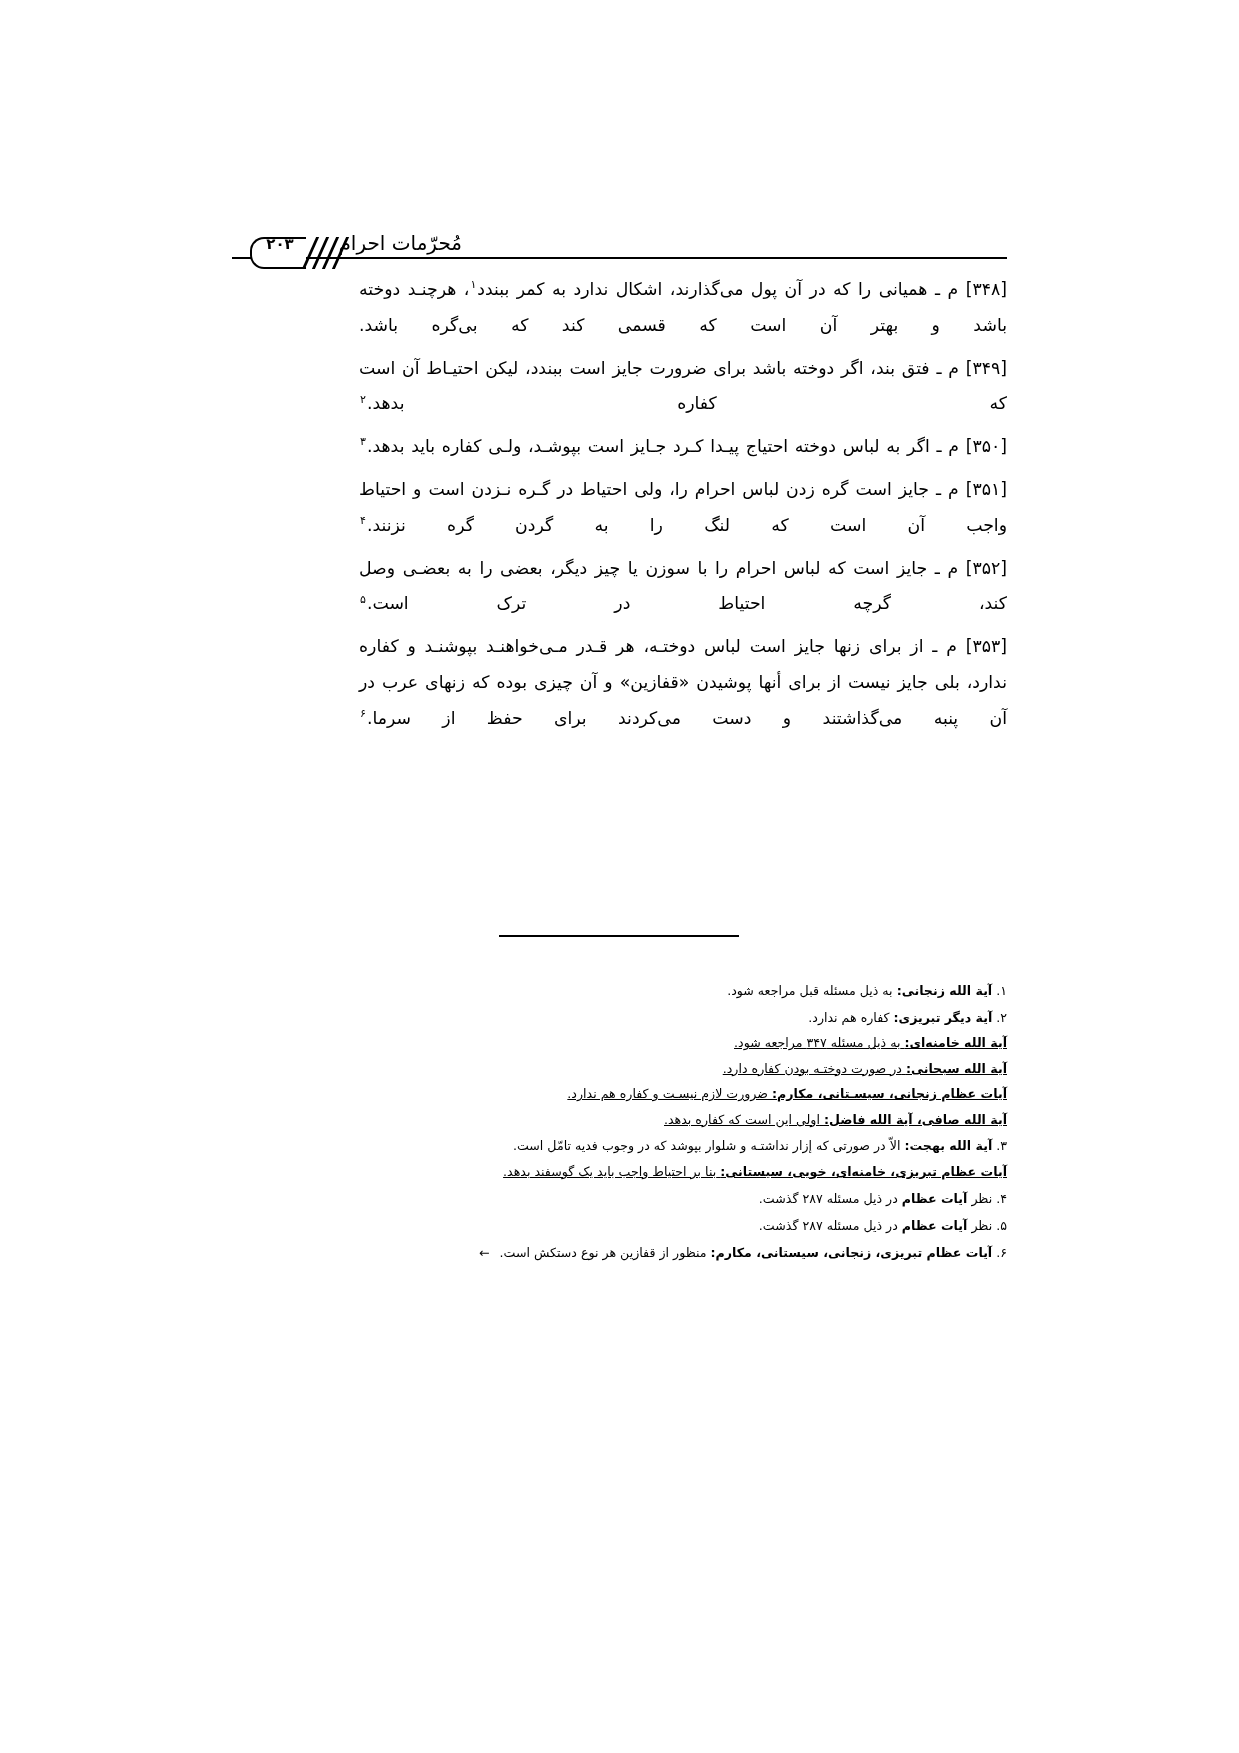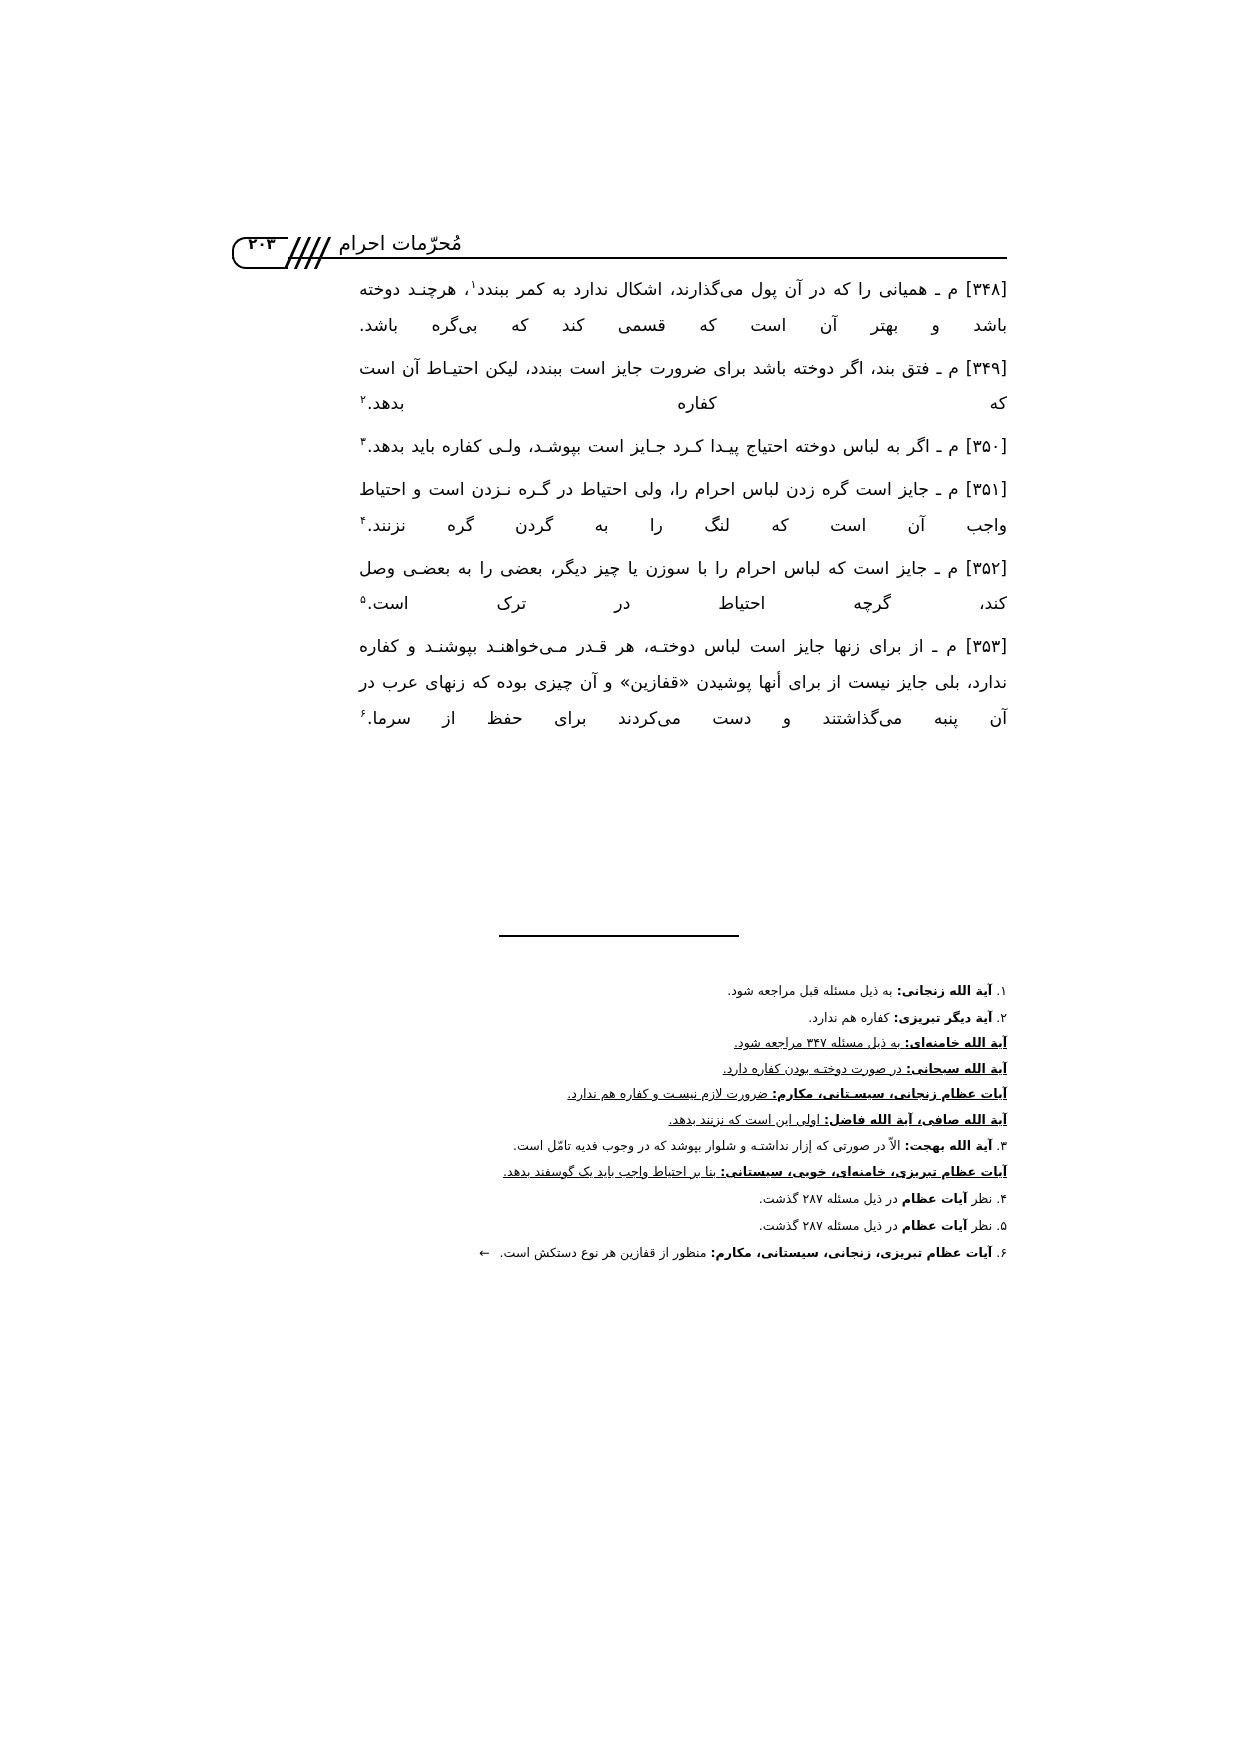--- a/index.html
+++ b/index.html
@@ -66,20 +66,21 @@
     border: 2.2px solid #000;
     border-radius: 14px 0 0 14px;
     border-right: none;
     min-width: 56px;
     display: flex;
     align-items: center;
     justify-content: center;
     padding: 0 8px 15px 10px;
     box-sizing: border-box;
     background: #fff;
+    margin-left: 18px;
   }
   .folio-num {
     font-size: 15px;
     font-weight: 700;
     line-height: 1;
     padding-bottom: 2px;
   }
   .folio-slashes {
     position: relative;
     width: 46px;
@@ -250,21 +251,21 @@
       <span class="fn-sub">
         <span class="fn-auth">آية الله سبحانی:</span>
         <span>در صورت دوختـه بودن کفاره دارد.</span>
       </span>
       <span class="fn-sub">
         <span class="fn-auth">آيات عظام زنجانی، سیسـتانی، مکارم:</span>
         <span>ضرورت لازم نیسـت و کفاره هم ندارد.</span>
       </span>
       <span class="fn-sub">
         <span class="fn-auth">آية الله صافی، آية الله فاضل:</span>
-        <span>اولی این است که نزنند بدهد.</span>
+        <span>اولی این است که کفاره بدهد.</span>
       </span>
     </div>
 
     <div class="fn-item">
       <span class="fn-marker">۳.</span>
       <span class="fn-auth">آية الله بهجت:</span>
       <span>الاّ در صورتی که إزار نداشتـه و شلوار بپوشد که در وجوب فدیه تامّل است.</span>
       <span class="fn-sub">
         <span class="fn-auth">آيات عظام تبریزی، خامنه‌ای، خویی، سیستانی:</span>
         <span>بنا بر احتیاط واجب باید یک گوسفند بدهد.</span>

